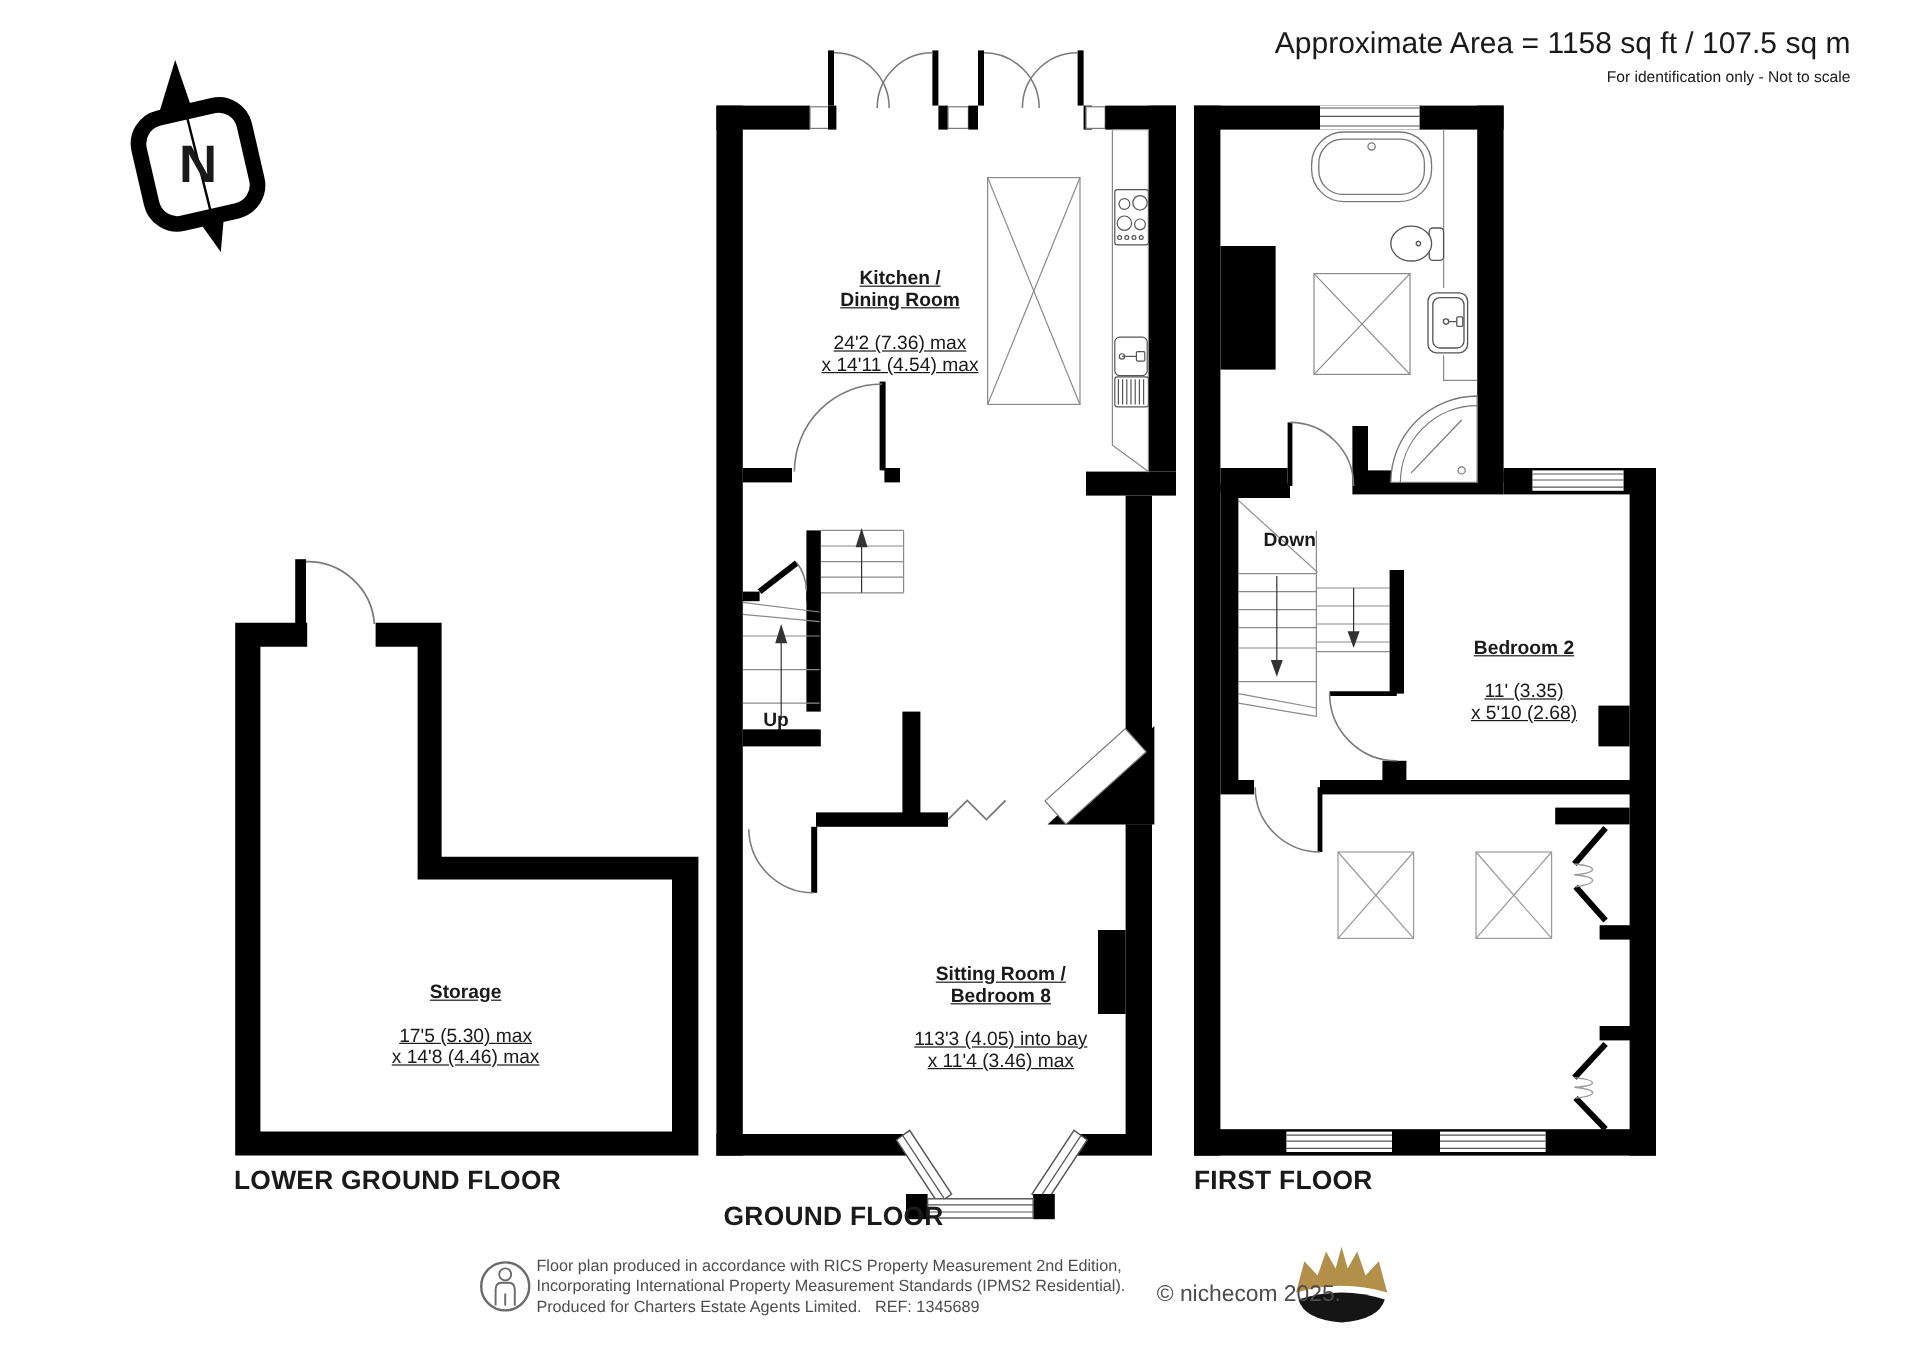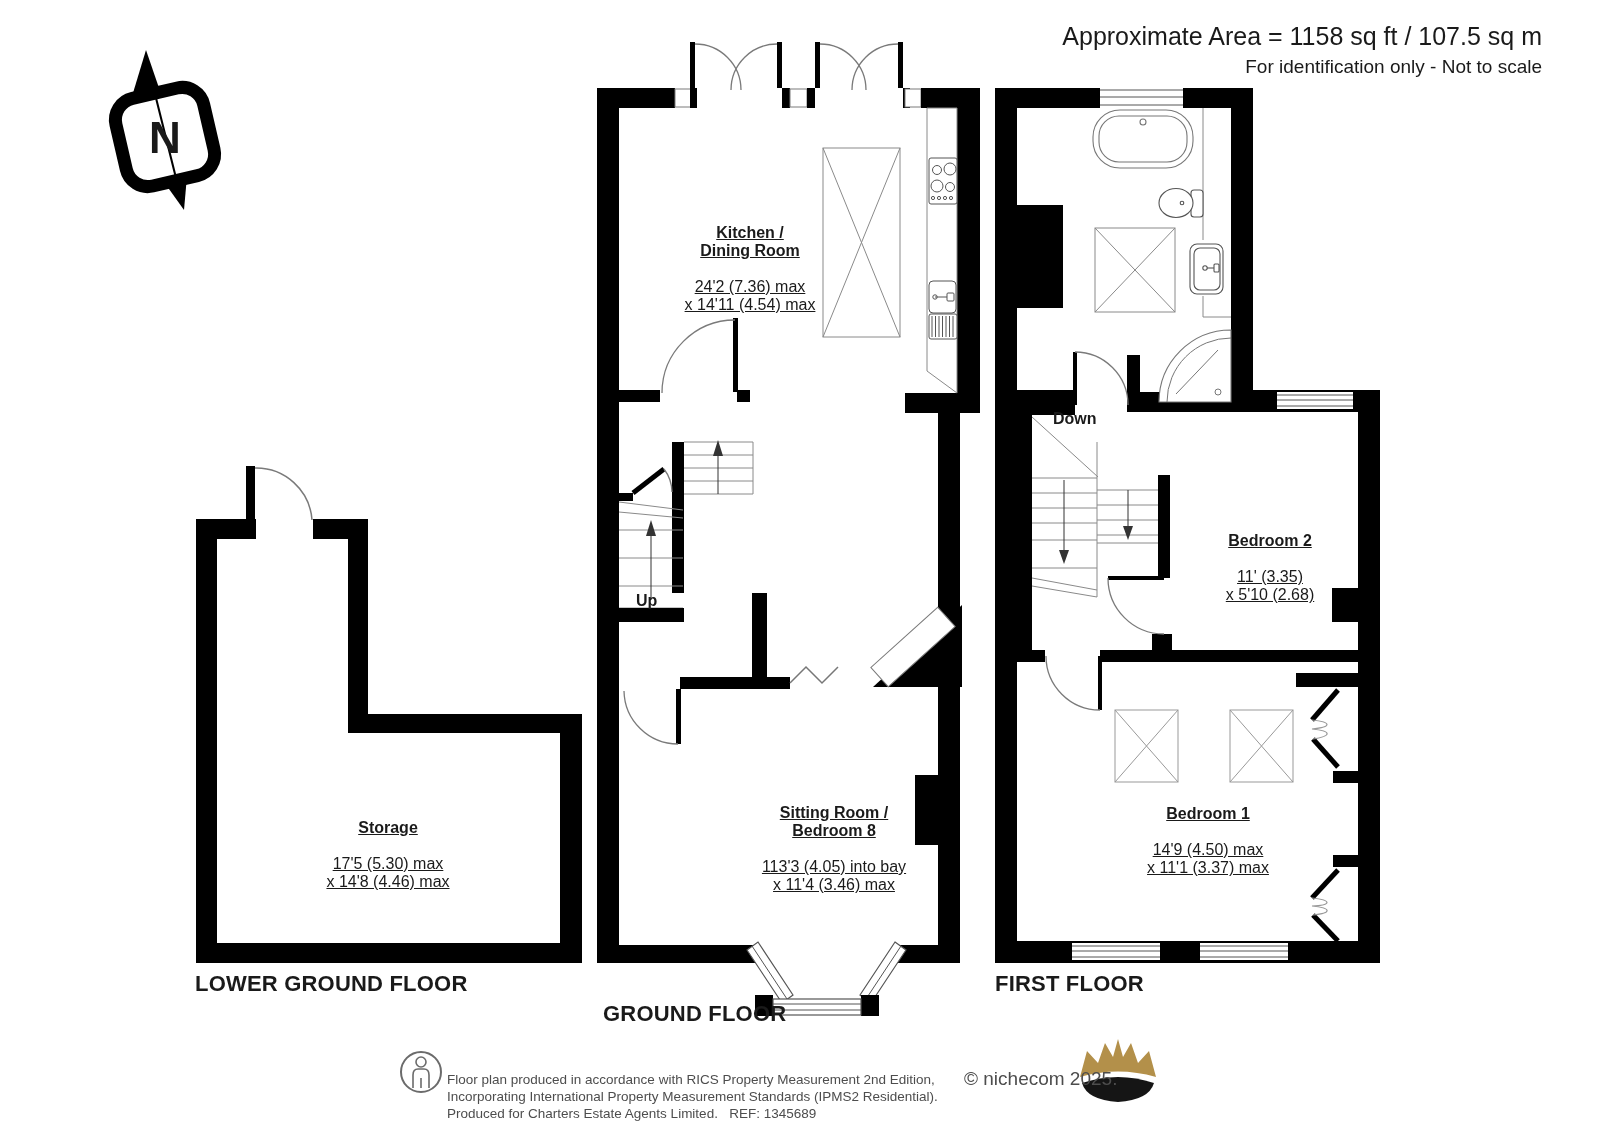--- a/index.html
+++ b/index.html
@@ -1,30 +1,30 @@
 <!DOCTYPE html>
 <html><head>
 <meta charset="utf-8">
 <style>
   html,body{margin:0;padding:0;background:#fff;}
   #page{position:relative;width:1600px;height:1131px;background:#fff;overflow:hidden;
         font-family:"Liberation Sans", sans-serif;color:#1a1a1a;}
   #plan-svg{position:absolute;left:0;top:0;}
   .txt{position:absolute;white-space:pre-line;}
   .hdr1{top:22px;right:58px;font-size:25px;text-align:right;}
-  .hdr2{top:56px;right:58px;font-size:19px;text-align:left;}
+  .hdr2{top:56px;right:58px;font-size:13px;text-align:left;}
   .room-label{text-align:center;font-size:16px;line-height:18px;text-decoration:underline;}
   .room-name{font-weight:bold;white-space:pre-line;}
   .room-dims{white-space:pre-line;}
   .floor-label{font-weight:bold;font-size:22px;letter-spacing:.2px;}
   .stair-label{font-weight:bold;font-size:16px;}
   .compass-n{left:141px;top:113px;width:48px;text-align:center;
              font-size:44px;font-weight:bold;}
   .footer-text{left:447px;top:1046px;font-size:13.5px;line-height:17px;
-               color:#4d4d4d;white-space:pre-wrap;margin-top:25px;}
+               color:#4d4d4d;white-space:pre-wrap;}
   .copyright{left:964px;top:1068px;font-size:19px;color:#4d4d4d;}
 </style>
 </head>
 <body>
 
 <div id="page">
 
 <svg id="plan-svg" width="1600" height="1131" viewBox="0 0 1600 1131">
 
   <g>
@@ -335,28 +335,23 @@
     <div class="room-dims">113'3 (4.05) into bay
 x 11'4 (3.46) max</div>
   </div>
 
   <div class="txt room-label" style="left:1160px;top:514px;width:220px;">
     <div class="room-name">Bedroom 2</div>
     <div class="room-dims">11' (3.35)
 x 5'10 (2.68)</div>
   </div>
 
-  <div class="txt room-label" style="left:1098px;top:787px;width:220px;">
-    <div class="room-name">Bedroom 1</div>
-    <div class="room-dims">14'9 (4.50) max
-x 11'1 (3.37) max</div>
-  </div>
 
   <div class="txt stair-label" style="left:636px;top:592px;">Up</div>
-  <div class="txt stair-label" style="left:1053px;top:410px;">Down</div>
+  <div class="txt stair-label" style="left:1053px;top:442px;">Down</div>
 
   <div class="txt floor-label" style="left:195px;top:971px;">LOWER GROUND FLOOR</div>
   <div class="txt floor-label" style="left:603px;top:1001px;">GROUND FLOOR</div>
   <div class="txt floor-label" style="left:995px;top:971px;">FIRST FLOOR</div>
 
   <div class="txt footer-text">Floor plan produced in accordance with RICS Property Measurement 2nd Edition,
 Incorporating International Property Measurement Standards (IPMS2 Residential).
 Produced for Charters Estate Agents Limited.   REF: 1345689</div>
   <div class="txt copyright">© nichecom 2025.</div>
 

